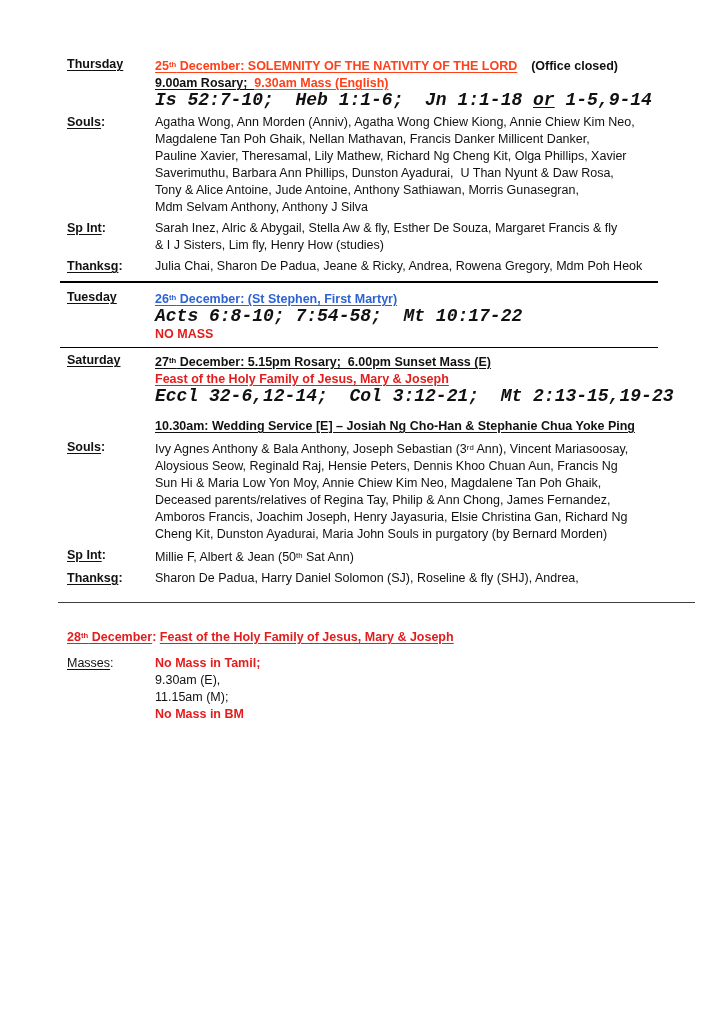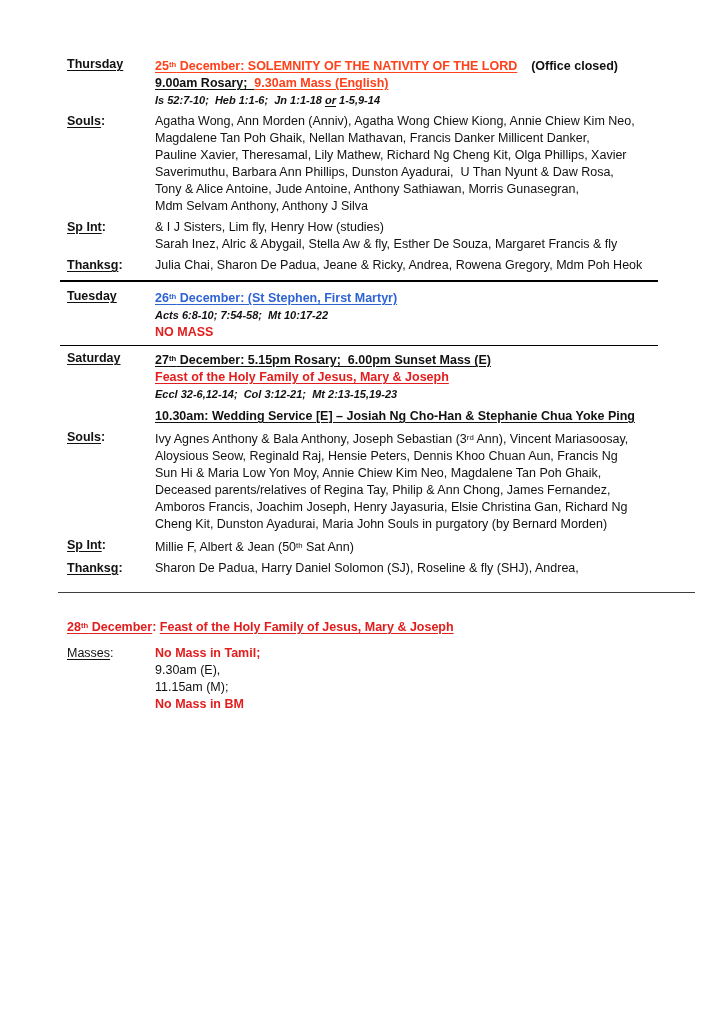--- a/index.html
+++ b/index.html
@@ -13,25 +13,25 @@
   .page{
     width:716px;height:1024px;background:#ffffff;overflow:hidden;
     padding:56px 0 0 67px;
     font-family:"Liberation Sans",sans-serif;
     font-size:12.5px;color:var(--ink);
   }
   .block{display:grid;grid-template-columns:88px auto;margin-bottom:4px;}
   .lbl{white-space:pre;line-height:17px;}
   .content{white-space:pre;}
   .line{line-height:17px;white-space:pre;}
-  .line.gap{margin-top:5px;}
+  .line.gap{margin-top:12px;}
   .heading{line-height:17px;white-space:pre;margin:24px 0 9px 0;}
   .b{font-weight:700;}
   .i{font-style:italic;}
-  .serif{font-family:Liberation Sans, sans-serif;font-size:11px;}
+  .serif{font-family:Liberation Mono, monospace;font-size:18px;}
   .orange{color:var(--orange);}
   .red{color:var(--red);margin-top:20px;}
   .blue{color:var(--blue);}
   .sup{font-size:0.62em;vertical-align:0.38em;letter-spacing:0;}
   .u,.u-run{text-decoration:underline;text-decoration-thickness:1.3px;text-underline-offset:2px;}
   .rule{border:none;height:0;}
   .rule.thick{border-top:2.6px solid #000;width:598px;margin:6px 0 6px -7px;}
   .rule.thin{border-top:1.6px solid #000;width:598px;margin:3px 0 4px -7px;}
   .rule.long{border-top:1.5px solid #3f3f3f;width:637px;margin:15px 0 0 -9px;}
 </style>
@@ -42,21 +42,21 @@
     <div class="block">
       <div class="lbl"><span class="u b">Thursday</span><span class="b"></span></div>
       <div class="content"><div class="line"><span class="u-run b orange"><span>25</span><span class="sup">th</span><span> December: SOLEMNITY OF THE NATIVITY OF THE LORD</span></span><span class="b">    </span><span class="b">(Office closed)</span></div><div class="line"><span class="u-run b"><span>9.00am Rosary;  </span></span><span class="u-run b orange"><span>9.30am Mass (English)</span></span></div><div class="line"><span class="serif b i">Is 52:7-10;  Heb 1:1-6;  Jn 1:1-18 </span><span class="u-run b i serif"><span>or</span></span><span class="serif b i"> 1-5,9-14</span></div></div>
     </div>
     <div class="block">
       <div class="lbl"><span class="u b">Souls</span><span class="b">:</span></div>
       <div class="content"><div class="line"><span>Agatha Wong, Ann Morden (Anniv), Agatha Wong Chiew Kiong, Annie Chiew Kim Neo,</span></div><div class="line"><span>Magdalene Tan Poh Ghaik, Nellan Mathavan, Francis Danker Millicent Danker,</span></div><div class="line"><span>Pauline Xavier, Theresamal, Lily Mathew, Richard Ng Cheng Kit, Olga Phillips, Xavier</span></div><div class="line"><span>Saverimuthu, Barbara Ann Phillips, Dunston Ayadurai,  U Than Nyunt &amp; Daw Rosa,</span></div><div class="line"><span>Tony &amp; Alice Antoine, Jude Antoine, Anthony Sathiawan, Morris Gunasegran,</span></div><div class="line"><span>Mdm Selvam Anthony, Anthony J Silva</span></div></div>
     </div>
     <div class="block">
       <div class="lbl"><span class="u b">Sp Int</span><span class="b">:</span></div>
-      <div class="content"><div class="line"><span>&amp; I J Sisters, Lim fly, Henry How (studies)</span></div><div class="line"><span>Sarah Inez, Alric &amp; Abygail, Stella Aw &amp; fly, Esther De Souza, Margaret Francis &amp; fly</span></div></div>
+      <div class="content"><div class="line"><span>Sarah Inez, Alric &amp; Abygail, Stella Aw &amp; fly, Esther De Souza, Margaret Francis &amp; fly</span></div><div class="line"><span>&amp; I J Sisters, Lim fly, Henry How (studies)</span></div></div>
     </div>
     <div class="block">
       <div class="lbl"><span class="u b">Thanksg</span><span class="b">:</span></div>
       <div class="content"><div class="line"><span>Julia Chai, Sharon De Padua, Jeane &amp; Ricky, Andrea, Rowena Gregory, Mdm Poh Heok</span></div></div>
     </div>
     <div class="rule thick"></div>
     <div class="block">
       <div class="lbl"><span class="u b">Tuesday</span><span class="b"></span></div>
       <div class="content"><div class="line"><span class="u-run b blue"><span>26</span><span class="sup">th</span><span> December: (St Stephen, First Martyr)</span></span></div><div class="line"><span class="serif b i">Acts 6:8-10; 7:54-58;  Mt 10:17-22</span></div><div class="line"><span class="b red">NO MASS</span></div></div>
     </div>

